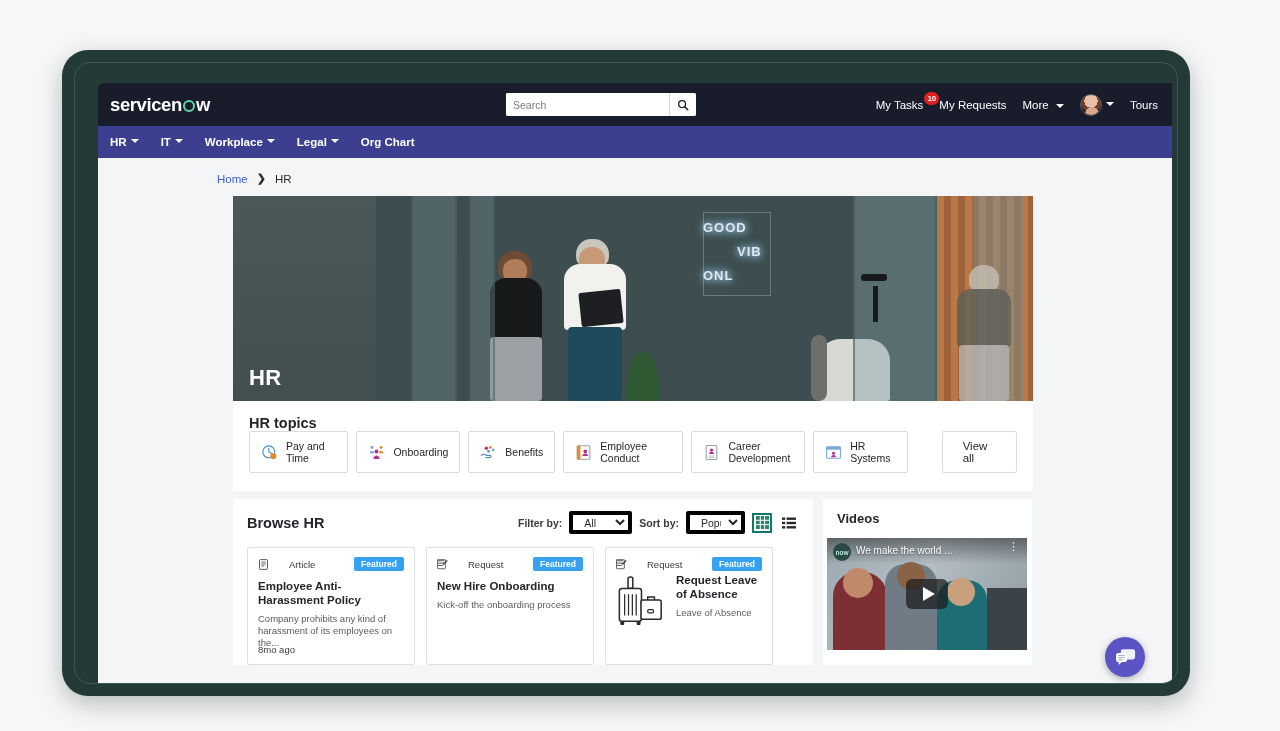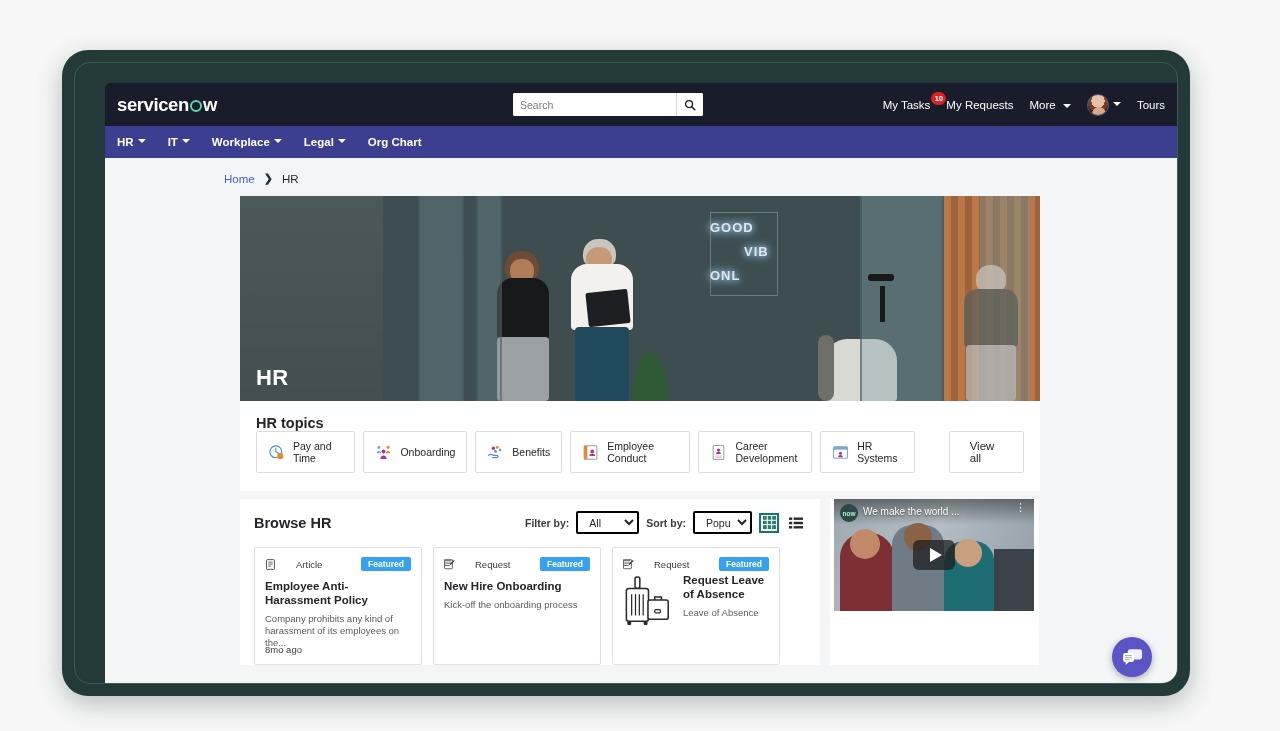--- a/index.html
+++ b/index.html
@@ -25,21 +25,21 @@
     left: 12px; top: 12px;
     width: 1104px; height: 622px;
     background: #233a38;
     border: 1px solid #3c5b57;
     border-radius: 16px;
     padding: 10px 0 0 0;
     overflow: hidden;
   }
   .viewport {
     position: absolute;
-    left: 30px; top: 20px;
+    left: 23px; top: 20px;
     width: 1074px; height: 608px;
     background: #84cc16;
     border-top-left-radius: 4px;
     overflow: hidden;
   }
 
   
   .topbar {
     height: 43px;
     background: #181c2b;
@@ -258,21 +258,21 @@
     padding: 12px 14px 0 14px;
   }
   .browse-head { display: flex; align-items: center; }
   .browse-title { font-size: 14.5px; font-weight: 700; color: #24262b; }
   .filters { margin-left: auto; display: flex; align-items: center; gap: 7px; }
   .flabel { font-size: 10.5px; color: #3a3a3a; font-weight: bold; }
   select.fsel {
     font-family: "Liberation Sans", sans-serif;
     font-size: 10.5px;
     color: #24262b;
-    border: 2px solid #000000;
+    border: 4px solid #000000;
     border-radius: 2px;
     background: #fff;
     height: 23px;
     padding: 0 4px 0 7px;
     outline: none;
     cursor: pointer;
   }
   .sel-all { width: 63px; }
   .sel-sort { width: 59px; }
   .toggle {
@@ -672,20 +672,21 @@
                     <div class="card-title" style="margin-top:2px;">Request Leave of Absence</div>
                     <div class="card-desc">Leave of Absence</div>
                   </div>
                 </div>
               </div>
 
             </div>
           </div>
 
           <div class="videos">
+            <div class="videos-head">Videos</div>
             <div class="video-thumb">
               <div style="position:absolute;inset:0;background:linear-gradient(120deg,#9ca8b0 0%,#b4bec4 45%,#8e99a1 100%);"></div>
               <div style="position:absolute;left:6px;bottom:0;width:54px;height:78px;background:#7d2f33;border-radius:24px 24px 0 0;"></div>
               <div style="position:absolute;left:16px;top:30px;width:30px;height:30px;background:#c08a6a;border-radius:50%;"></div>
               <div style="position:absolute;left:58px;bottom:0;width:52px;height:86px;background:#6f7c86;border-radius:20px 20px 0 0;"></div>
               <div style="position:absolute;left:70px;top:24px;width:28px;height:28px;background:#8a6246;border-radius:50%;"></div>
               <div style="position:absolute;left:110px;bottom:0;width:50px;height:70px;background:#1f6d74;border-radius:20px 20px 0 0;"></div>
               <div style="position:absolute;left:120px;top:40px;width:28px;height:28px;background:#c9a07e;border-radius:50%;"></div>
               <div style="position:absolute;right:0;bottom:0;width:40px;height:62px;background:#3c4348;"></div>
               <div class="vt-row"></div>

